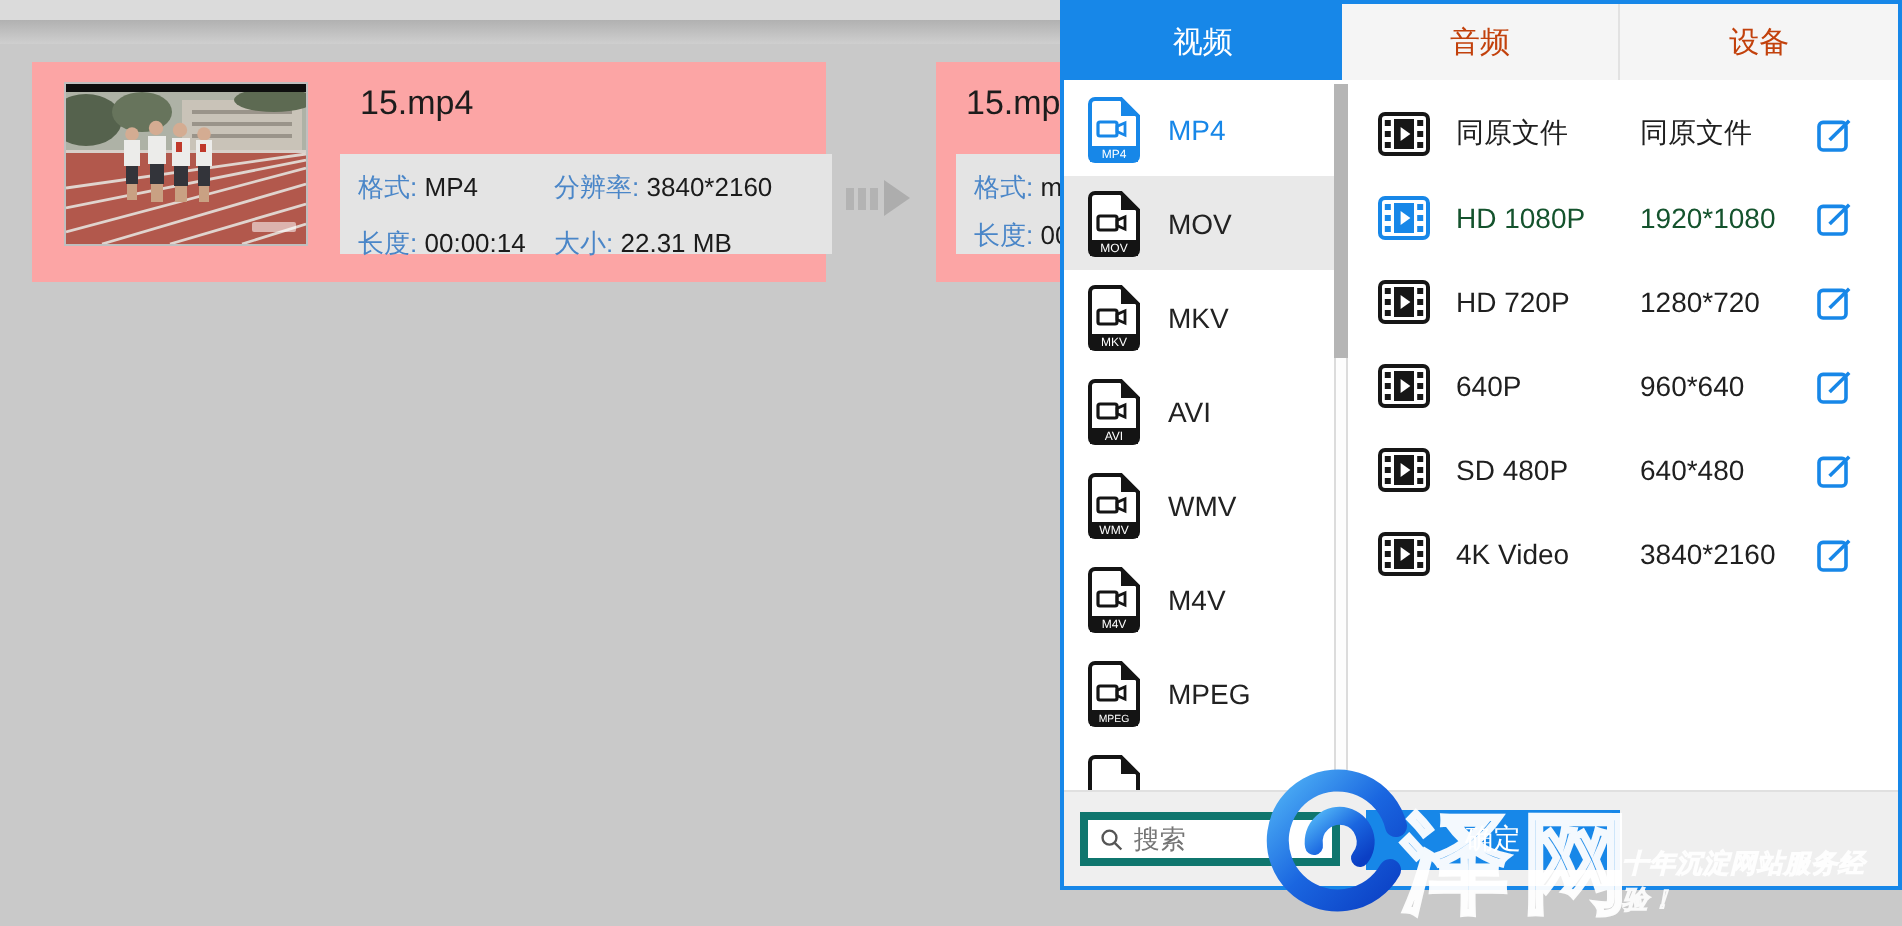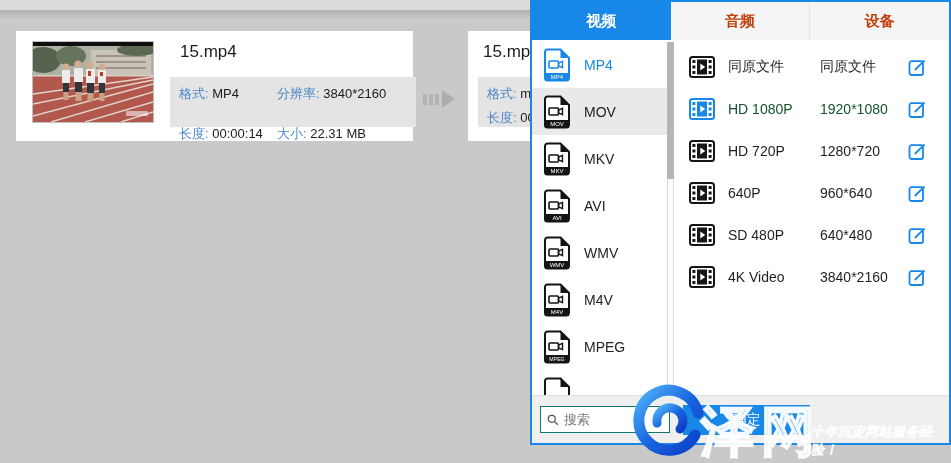--- a/index.html
+++ b/index.html
@@ -3,44 +3,44 @@
 <meta charset="utf-8">
 <style>
   * { margin:0; padding:0; box-sizing:border-box; }
   html,body { width:951px; height:463px; overflow:hidden; }
   body { position:relative; background:#c9c9c9; font-family:"Liberation Sans", sans-serif; color:#1f1f1f; }
 
   .strip-top  { position:absolute; left:0; top:0; width:100%; height:10px; background:#dbdbdb; }
   .strip-grad { position:absolute; left:0; top:10px; width:100%; height:12px; background:linear-gradient(#b1b1b1,#cfcfcf); }
 
   
-  .card { position:absolute; top:31px; height:110px; background:#ffffff; }
+  .card { position:absolute; top:31px; height:110px; background:#fca5a5; }
   .card1 { left:16px; width:397px; }
   .card2 { left:468px; width:250px; }
   .thumb { position:absolute; left:17px; top:11px; width:120px; height:80px; box-shadow:0 0 0 1px #bfbfbf; }
   .file-title { position:absolute; font-size:17px; color:#1c1c1c; }
   .card1 .file-title { left:164px; top:11px; }
   .card2 .file-title { left:15px; top:11px; }
   .info { position:absolute; background:#e4e4e4; font-size:13px; padding:8px 0 0 9px; }
   .card1 .info { left:154px; top:46px; width:246px; height:50px; }
   .card2 .info { left:10px; top:46px; width:230px; height:50px; }
-  .pairs { display:grid; grid-template-columns:98px auto; row-gap:22px; }
+  .pairs { display:grid; grid-template-columns:98px auto; row-gap:10px; }
   .pairs1col { display:grid; grid-template-columns:auto; row-gap:6px; }
   .lbl { color:#4a86c8; }
   .val { color:#1b1b1b; }
 
   
   .arrow { position:absolute; left:423px; top:90px; display:flex; align-items:center; }
   .arrow i { display:block; width:4px; height:11px; background:#b3b3b3; margin-right:2px; }
   .arrow .tri { width:0; height:0; border-left:13px solid #adadad; border-top:9px solid transparent; border-bottom:9px solid transparent; margin-left:1px; }
 
   
   .popup { position:absolute; left:530px; top:0; width:421px; height:445px; background:#fff;
            border:2px solid #1787e8; z-index:5; display:flex; flex-direction:column; }
-  .tabs { height:38px; display:flex; flex-shrink:0;font-weight:bold; }
+  .tabs { height:38px; display:flex; flex-shrink:0; }
   .tab { flex:1; display:flex; align-items:center; justify-content:center; font-size:15px; background:#f5f5f5; color:#c2410c; cursor:pointer; }
   .tab.active { background:#1787e8; color:#fff; }
   .tab.bl { border-left:1px solid #e2e2e2; }
 
   .pbody { flex:1; display:flex; min-height:0; }
 
   .fmt-col { width:142px; flex-shrink:0; position:relative; overflow:hidden; padding-top:1px; }
   .fmt-item { height:47px; display:flex; align-items:center; padding-left:11px; cursor:pointer; }
   .fmt-item.hl { background:#e9e9e9; }
   .doc { width:28px; height:34px; color:#141414; flex-shrink:0; }
@@ -53,21 +53,21 @@
   .profile-col { flex:1; padding-top:6px; }
   .profile-row { height:42px; display:flex; align-items:center; padding:0 22px 0 15px; cursor:pointer; }
   .film { width:26px; height:22px; color:#161616; flex-shrink:0; }
   .p-name { margin-left:13px; width:92px; font-size:14px; color:#1f1f1f; }
   .p-res { flex:1; font-size:14px; color:#1f1f1f; }
   .profile-row.sel .p-name, .profile-row.sel .p-res { color:#14532d; }
   .profile-row.sel .film { color:#1787e8; }
   .edit { width:19px; height:19px; color:#1787e8; cursor:pointer; flex-shrink:0; }
 
   .pbottom { height:48px; background:#efefef; border-top:1px solid #e0e0e0; display:flex; align-items:center; padding:0 8px; flex-shrink:0; }
-  .search { width:130px; height:27px; background:#fff; border:1px solid #0f766e; display:flex; align-items:center; padding:0 6px; }
+  .search { width:130px; height:27px; background:#fff; border:4px solid #0f766e; display:flex; align-items:center; padding:0 6px; }
   .search input { border:none; outline:none; width:100%; font-size:13px; margin-left:5px; background:transparent; color:#333; font-family:"Liberation Sans", sans-serif; }
   .confirm { margin-left:13px; width:127px; height:30px; background:#1787e8; color:#fff; font-size:14px; border:none; display:flex; align-items:center; justify-content:center; cursor:pointer; }
 
   
   .wm { position:absolute; z-index:10; pointer-events:none; }
   .wm-logo { left:629px; top:381px; width:80px; height:80px; }
   .wm-name { left:701px; top:396px; font-size:54px; letter-spacing:6px; font-weight:700;
              color:rgba(255,255,255,0.08); -webkit-text-stroke:2px rgba(255,255,255,0.95); }
   .wm-slogan { left:811px; top:423px; font-size:13px; font-style:italic; letter-spacing:0.5px;
                color:rgba(255,255,255,0.10); -webkit-text-stroke:1px rgba(255,255,255,0.9); }

